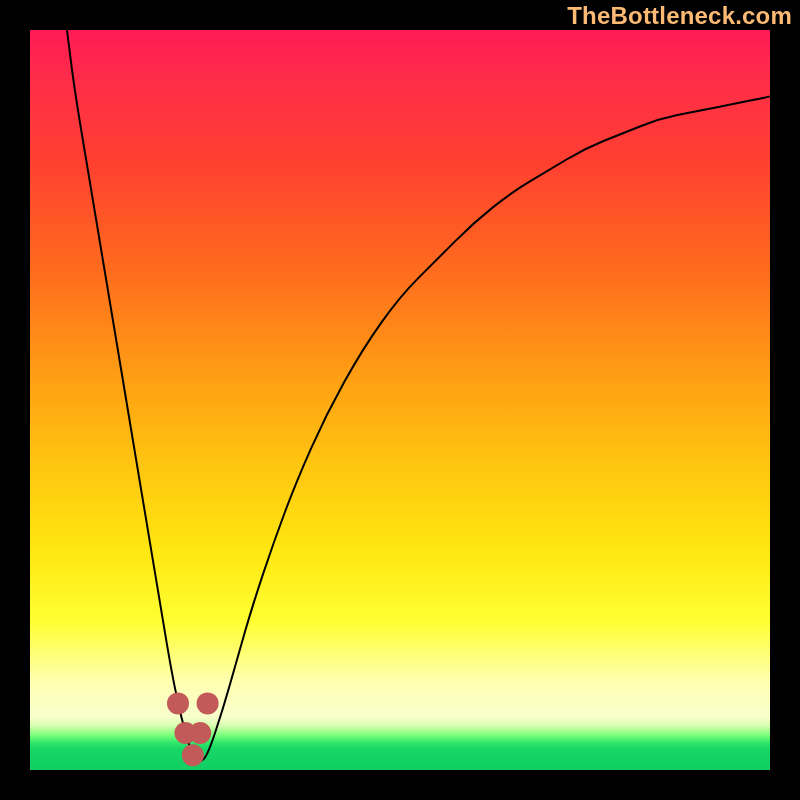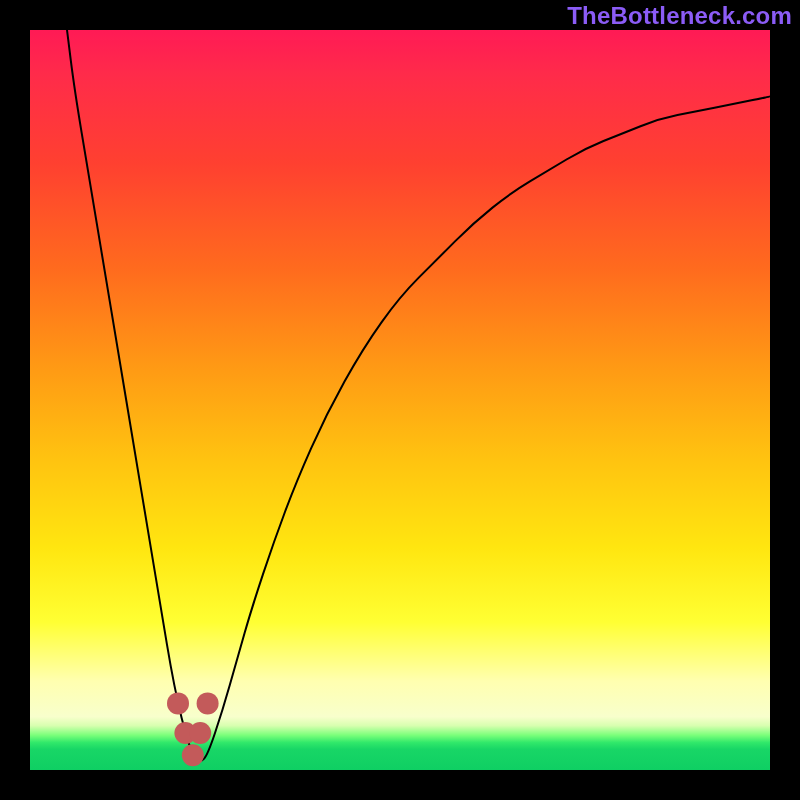--- a/index.html
+++ b/index.html
@@ -18,21 +18,21 @@
     width: 800px;
     height: 800px;
     background: #000;
   }
   .watermark {
     position: absolute;
     top: 2px;
     right: 8px;
     font-size: 24px;
     font-weight: 600;
-    color: #8b5cf6;
+    color: #fdba74;
     letter-spacing: 0.2px;
     z-index: 10;
   }
   .plot-area {
     position: absolute;
     left: 30px;
     top: 30px;
     width: 740px;
     height: 740px;
     overflow: hidden;

